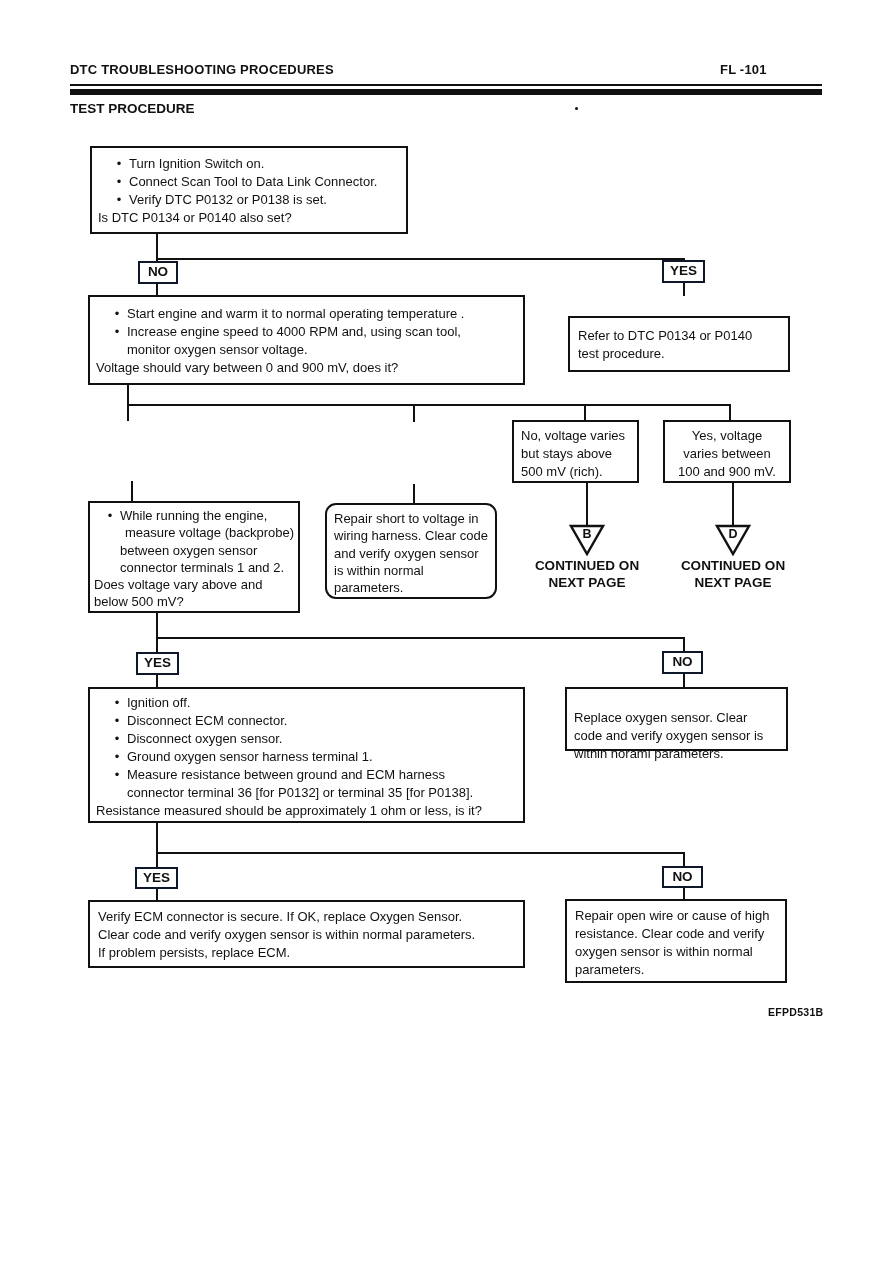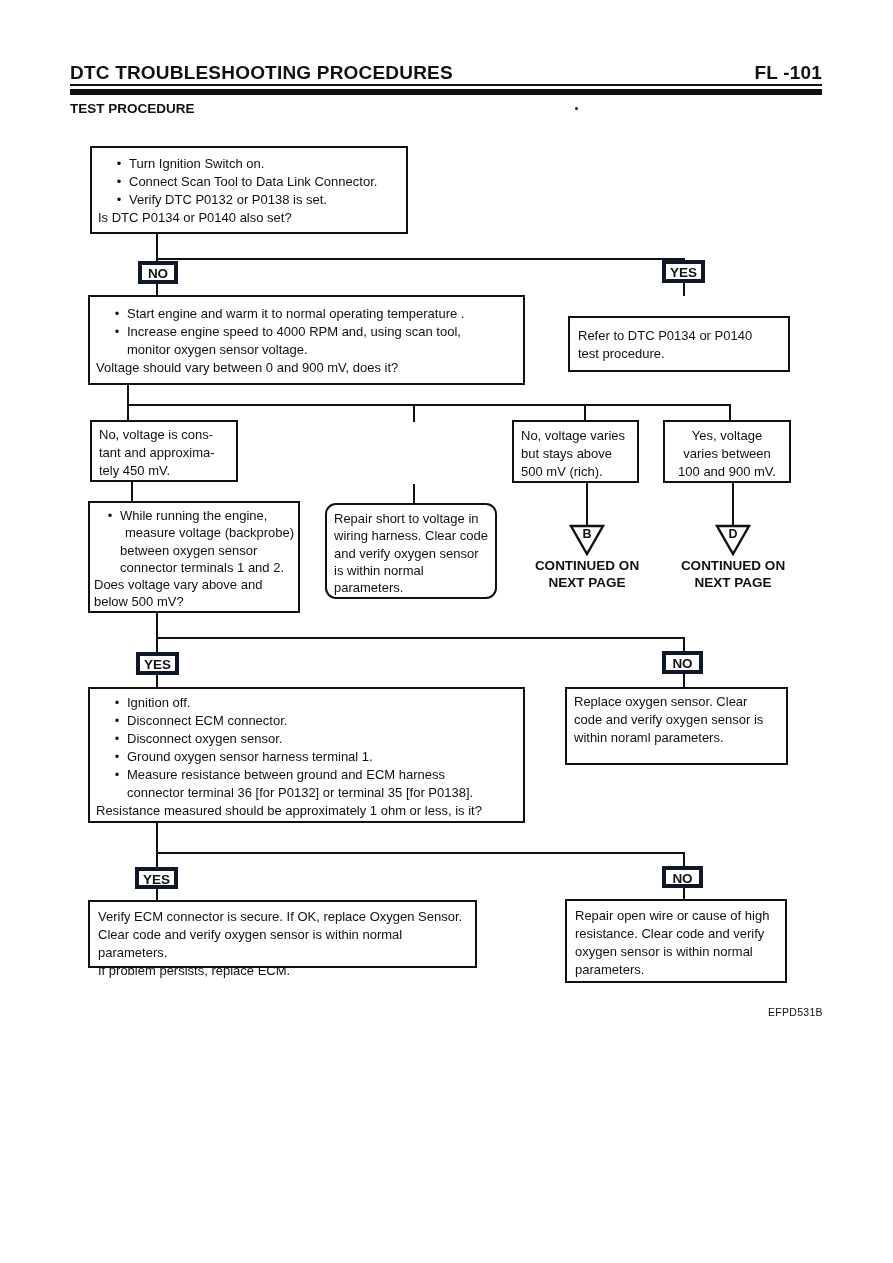--- a/index.html
+++ b/index.html
@@ -3,37 +3,37 @@
 <meta charset="utf-8">
 <style>
   html,body{margin:0;padding:0;background:#ffffff;}
   .page{position:relative;width:893px;height:1263px;background:#ffffff;
         font-family:"Liberation Sans",sans-serif;color:#111;overflow:hidden;}
   .abs{position:absolute;}
   .box{position:absolute;border:2px solid #111;background:#fff;box-sizing:border-box;
        font-size:13px;line-height:18px;}
   .lh17{line-height:17.3px;}
   .hl,.vl{position:absolute;background:#111;}
-  .lbl{position:absolute;border:4px solid #0f172a;box-sizing:border-box;background:#fff;
+  .lbl{position:absolute;border:2px solid #0f172a;box-sizing:border-box;background:#fff;
        font-weight:bold;font-size:13.5px;text-align:center;line-height:18px;}
   .brow{display:flex;}
   .bdot{flex:none;width:20px;margin-left:11px;text-align:center;}
   .bcont{margin-left:31px;}
   .cnote{position:absolute;font-weight:bold;font-size:13.5px;text-align:center;line-height:17px;}
-  .hdr{position:absolute;font-weight:bold;font-size:19px;letter-spacing:.2px;}
+  .hdr{position:absolute;font-weight:bold;font-size:13px;letter-spacing:.2px;}
   .sect{position:absolute;font-weight:bold;font-size:13.5px;}
-  .figcode{position:absolute;font-size:10.5px;font-weight:normal;letter-spacing:.3px;}
+  .figcode{position:absolute;font-size:10.5px;font-weight:bold;letter-spacing:.3px;}
 </style>
 </head>
 <body>
 
 <div class="page">
 
   <div class="hdr" style="left:70px;top:62px;">DTC TROUBLESHOOTING PROCEDURES</div>
-  <div class="hdr" style="left:720px;top:62px;width:102px;text-align:right;">FL -101</div>
+  <div class="hdr" style="left:720px;top:62px;width:102px;">FL -101</div>
   <div class="hl" style="left:70px;top:84px;width:752px;height:2px;"></div>
   <div class="hl" style="left:70px;top:89px;width:752px;height:6px;"></div>
   <div class="sect" style="left:70px;top:101px;">TEST PROCEDURE</div>
   <div class="abs" style="left:575px;top:107px;width:3px;height:3px;background:#111;border-radius:50%;"></div>
 
   <div class="vl" style="left:156px;top:234px;width:2px;height:27px;"></div>
   <div class="hl" style="left:156px;top:258px;width:529px;height:2px;"></div>
   <div class="vl" style="left:683px;top:258px;width:2px;height:4px;"></div>
   <div class="vl" style="left:156px;top:283px;width:2px;height:13px;"></div>
   <div class="vl" style="left:683px;top:282px;width:2px;height:14px;"></div>
@@ -94,25 +94,20 @@
       </div>
     <div class="bcont">monitor oxygen sensor voltage.</div>
     <div>Voltage should vary between 0 and 900 mV, does it?</div>
   </div>
 
   <div class="box" style="left:568px;top:295px;width:222px;height:56px;padding:9px 8px;margin-top:21px;">
     <div>Refer to DTC P0134 or P0140</div>
     <div>test procedure.</div>
   </div>
 
-  <div class="box" style="left:90px;top:420px;width:148px;height:62px;padding:4px 7px;">
-    <div>No, voltage is cons-</div>
-    <div>tant and approxima-</div>
-    <div>tely 450 mV.</div>
-  </div>
   <div class="box" style="left:512px;top:420px;width:127px;height:63px;padding:5px 7px;">
     <div>No, voltage varies</div>
     <div>but stays above</div>
     <div>500 mV (rich).</div>
   </div>
   <div class="box" style="left:663px;top:420px;width:128px;height:63px;padding:5px 8px;text-align:center;">
     <div>Yes, voltage</div>
     <div>varies between</div>
     <div>100 and 900 mV.</div>
   </div>
@@ -175,30 +170,30 @@
         <span>Ground oxygen sensor harness terminal 1.</span>
       </div>
     <div class="brow">
         <span class="bdot">•</span>
         <span>Measure resistance between ground and ECM harness</span>
       </div>
     <div class="bcont">connector terminal 36 [for P0132] or terminal 35 [for P0138].</div>
     <div>Resistance measured should be approximately 1 ohm or less, is it?</div>
   </div>
 
-  <div class="box" style="left:565px;top:687px;width:223px;height:78px;padding:4px 7px;">
+  <div class="box" style="left:565px;top:687px;width:223px;height:64px;padding:20px 7px;">
     <div>Replace oxygen sensor. Clear</div>
     <div>code and verify oxygen sensor is</div>
     <div>within noraml parameters.</div>
   </div>
 
   <div class="lbl" style="left:135px;top:867px;width:43px;height:22px;">YES</div>
   <div class="lbl" style="left:662px;top:866px;width:41px;height:22px;">NO</div>
 
-  <div class="box" style="left:88px;top:900px;width:389px;height:68px;padding:6px 8px;">
+  <div class="box" style="left:88px;top:900px;width:437px;height:68px;padding:6px 8px;">
     <div>Verify ECM connector is secure. If OK, replace Oxygen Sensor.</div>
     <div>Clear code and verify oxygen sensor is within normal parameters.</div>
     <div>If problem persists, replace ECM.</div>
   </div>
 
   <div class="box" style="left:565px;top:899px;width:222px;height:84px;padding:6px 8px;">
     <div>Repair open wire or cause of high</div>
     <div>resistance. Clear code and verify</div>
     <div>oxygen sensor is within normal</div>
     <div>parameters.</div>

